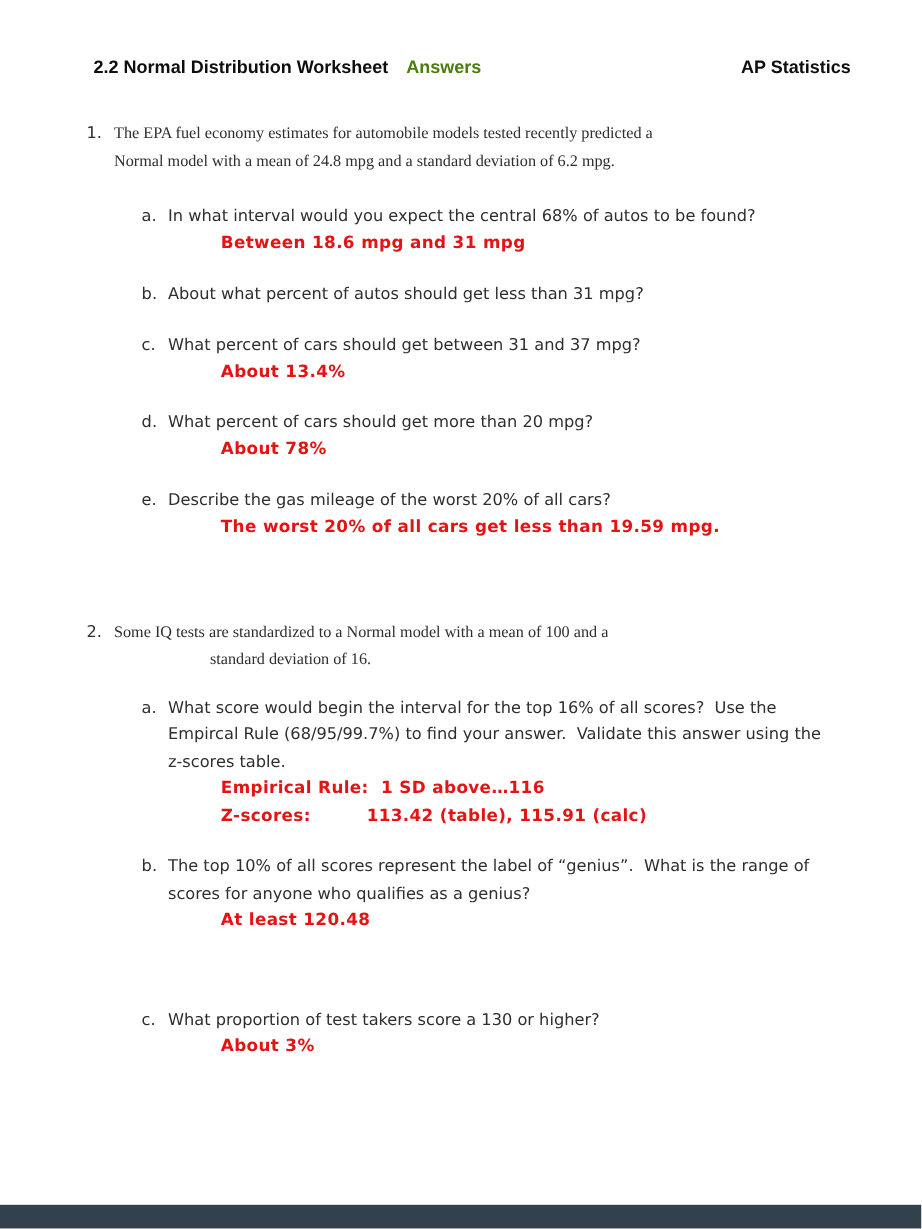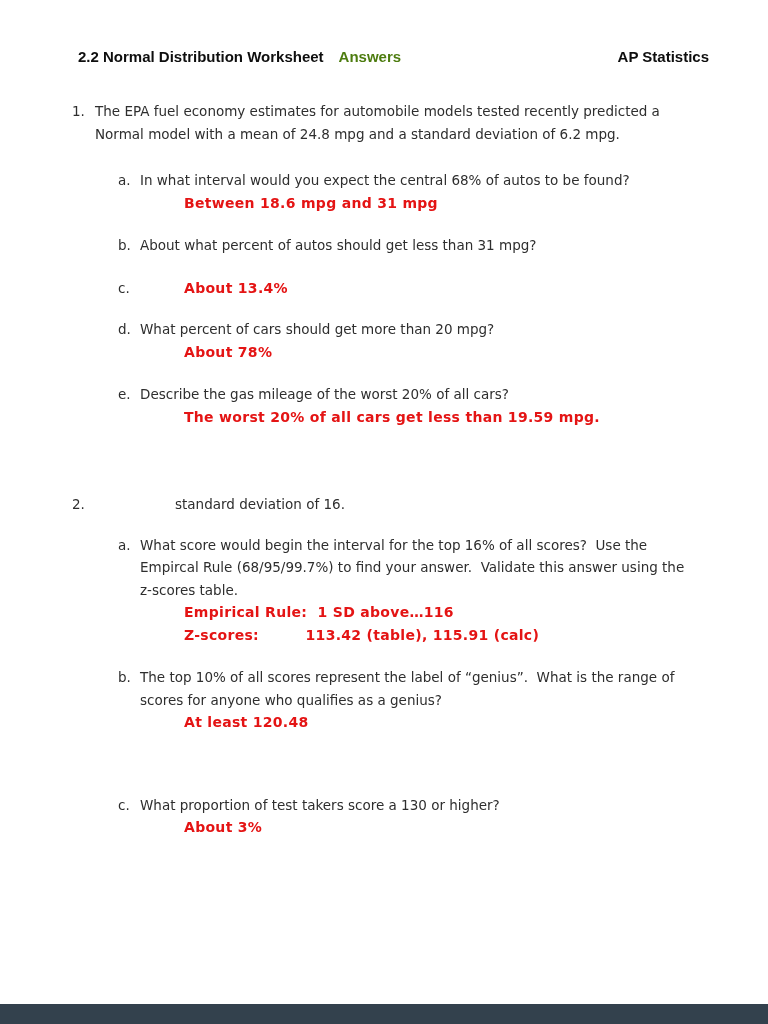--- a/index.html
+++ b/index.html
@@ -19,21 +19,21 @@
     display:flex;justify-content:space-between;align-items:baseline;
     font-family:"Liberation Sans",sans-serif;
     font-weight:bold;font-size:15px;line-height:18px;color:#0e0e0e;
   }
   .header-left{display:flex;align-items:center;}
   .answers-label{color:#4d7c0f;margin-left:15px;}
   
   .content{position:absolute;top:100px;left:0;right:0;}
   .q{display:flex;margin-left:72px;}
   .qnum{width:23px;flex:none;}
-  .qbody{flex:1;}
+  .qbody{flex:1;font-family:Liberation Serif, serif;}
   .part{display:flex;margin-left:118px;}
   .pletter{width:22px;flex:none;}
   .pbody{flex:1;}
   .qline{white-space:pre;}
   .indent2{padding-left:80px;}
   .answer{
     white-space:pre;
     color:#e41414;
     font-weight:bold;
     font-size:14px;
@@ -90,20 +90,21 @@
     <div class="part part-1b">
       <span class="pletter">b.</span>
       <div class="pbody">
         <div class="qline">About what percent of autos should get less than 31 mpg?</div>
       </div>
     </div>
 
     <div class="part part-1c">
       <span class="pletter">c.</span>
       <div class="pbody">
+        <div class="qline">What percent of cars should get between 31 and 37 mpg?</div>
         <div class="answer">About 13.4%</div>
       </div>
     </div>
 
     <div class="part part-1d">
       <span class="pletter">d.</span>
       <div class="pbody">
         <div class="qline">What percent of cars should get more than 20 mpg?</div>
         <div class="answer">About 78%</div>
       </div>
@@ -113,20 +114,21 @@
       <span class="pletter">e.</span>
       <div class="pbody">
         <div class="qline">Describe the gas mileage of the worst 20% of all cars?</div>
         <div class="answer">The worst 20% of all cars get less than 19.59 mpg.</div>
       </div>
     </div>
 
     <div class="q q2">
       <span class="qnum">2.</span>
       <div class="qbody">
+        <div class="qline">Some IQ tests are standardized to a Normal model with a mean of 100 and a</div>
         <div class="qline indent2">standard deviation of 16.</div>
       </div>
     </div>
 
     <div class="part part-2a">
       <span class="pletter">a.</span>
       <div class="pbody">
         <div class="qline">What score would begin the interval for the top 16% of all scores?  Use the</div>
         <div class="qline">Empircal Rule (68/95/99.7%) to find your answer.  Validate this answer using the</div>
         <div class="qline">z-scores table.</div>

